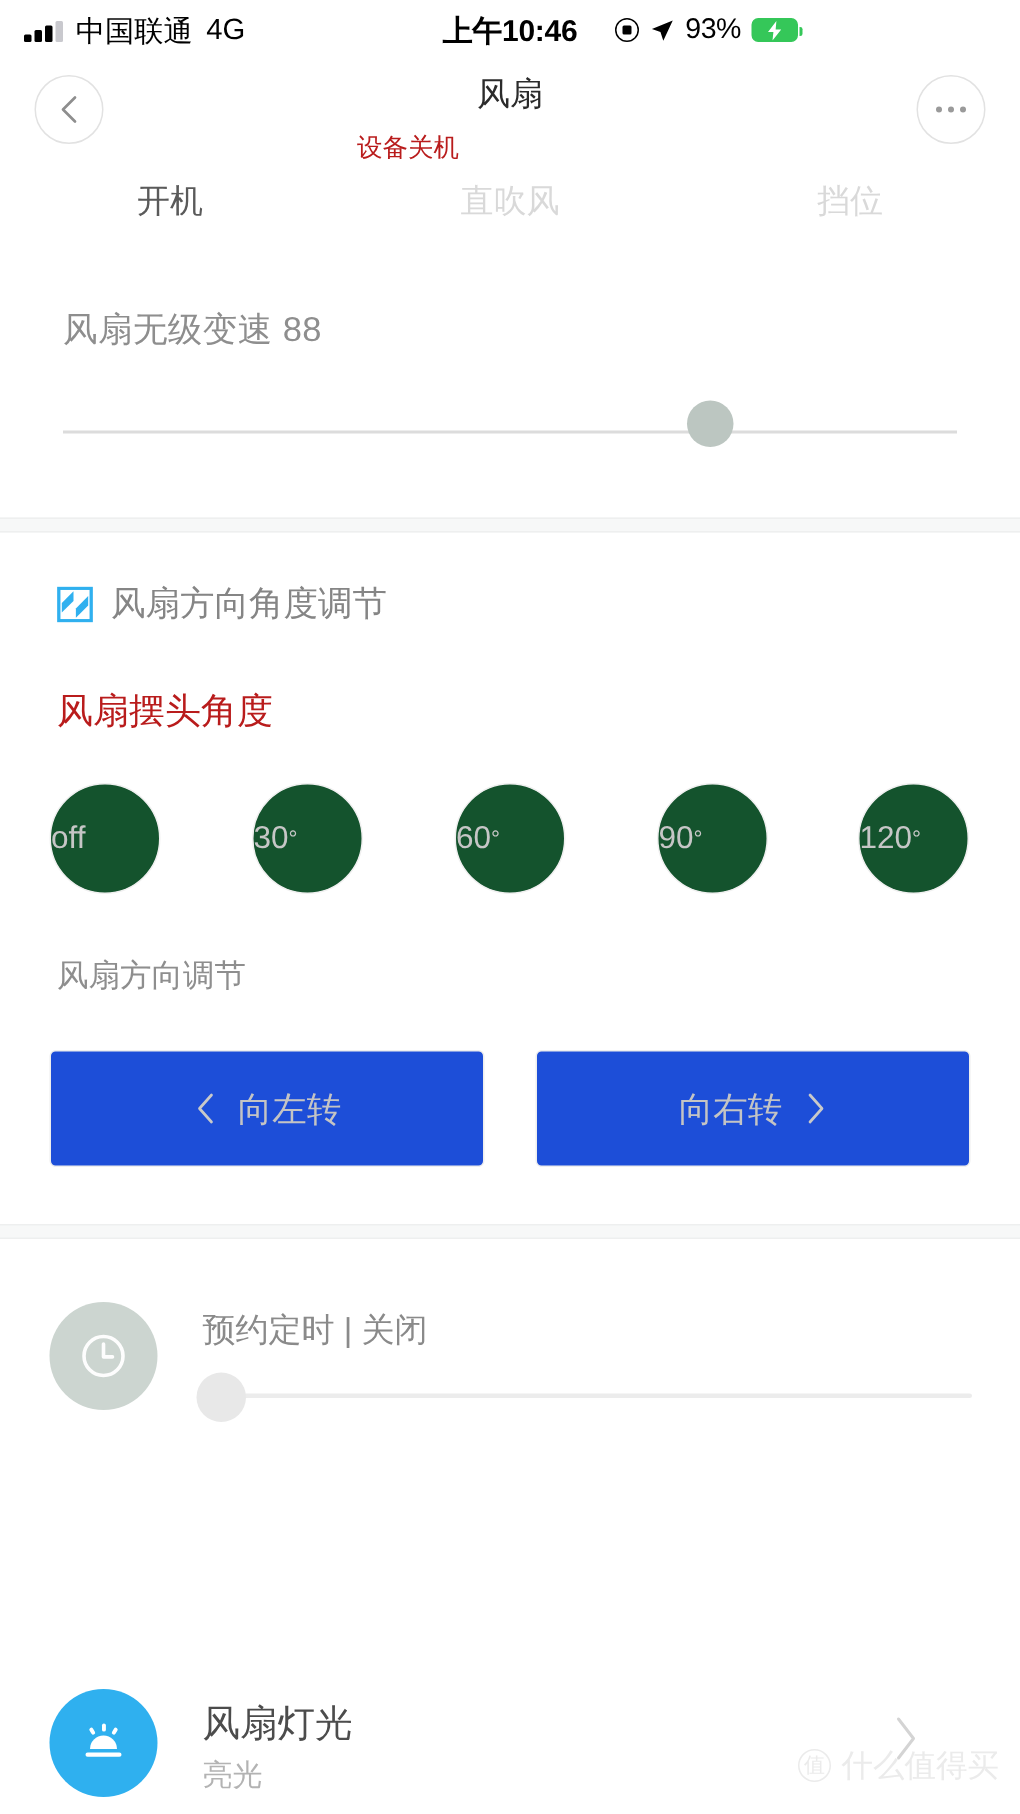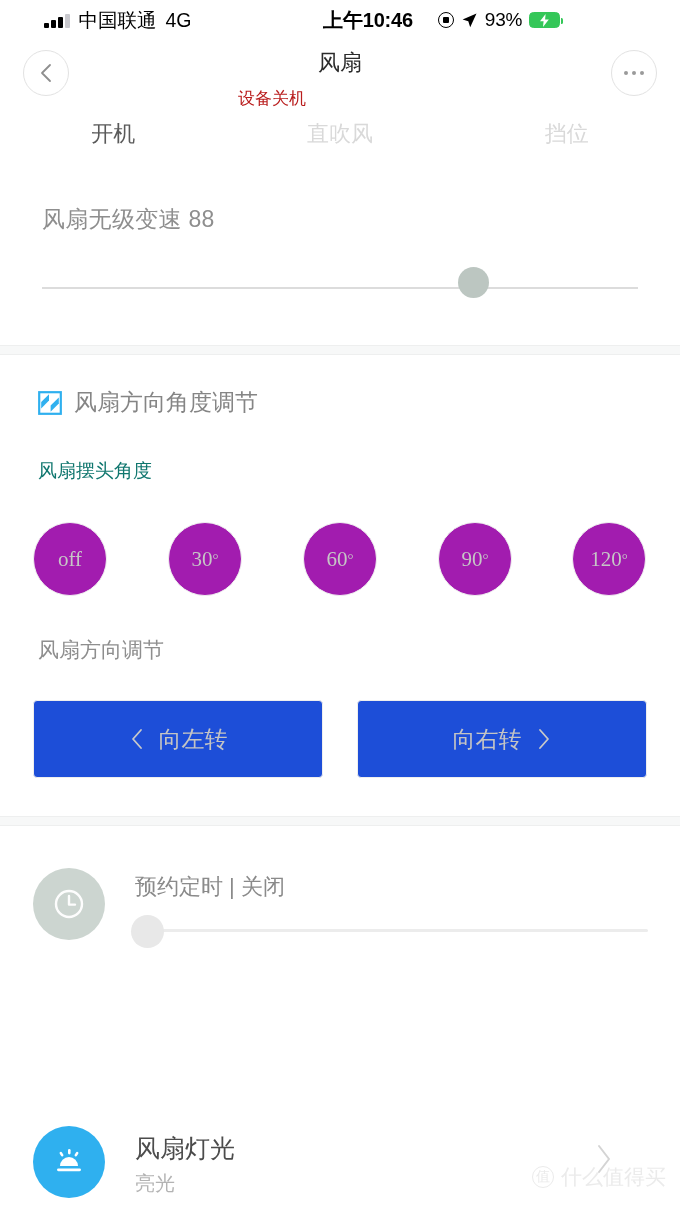--- a/index.html
+++ b/index.html
@@ -9,21 +9,21 @@
     background: #ffffff;
     font-family: "Liberation Sans", "DejaVu Sans", sans-serif;
     overflow: hidden;
     -webkit-font-smoothing: antialiased;
   }
   #screen { position: relative; width: 680px; height: 1209px; background:#fff; }
 
   
   .statusbar {
     position: absolute; left:0; top:0; width:544px; height:40px;
-    display:flex; align-items:center; color:#000;margin-left:28px;
+    display:flex; align-items:center; color:#000;
   }
   .sb-left { position:absolute; left:16px; top:0; height:40px; display:flex; align-items:center; gap:9px; }
   .sig { display:flex; align-items:flex-end; gap:2.5px; height:15px; }
   .sig i { display:block; width:4.5px; background:#000; border-radius:1px; }
   .sig i:nth-child(1){ height:5px; }
   .sig i:nth-child(2){ height:8px; }
   .sig i:nth-child(3){ height:11px; }
   .sig i:nth-child(4){ height:14px; background:#c9c9ce; }
   .carrier { font-size:19.5px; letter-spacing:0px; color:#000; }
   .net { font-size:19.5px; color:#000; }
@@ -93,28 +93,28 @@
              border-top:1px solid #eeefef; border-bottom:1px solid #eeefef; }
   .divider.d1 { top:345px; }
   .divider.d2 { top:816px; }
 
   
   .dir-section { position:absolute; left:0; top:370px; width:680px; }
   .sec-head { position:absolute; left:38px; top:17px; display:flex; align-items:center; gap:12px; }
   .stripe-icon { width:24px; height:24px; position:relative; }
   .sec-head-text { font-size:23px; color:#858585; }
 
-  .blue-link { position:absolute; left:38px; top:88px; font-size:19px; color:#0f766e; }
+  .blue-link { position:absolute; left:38px; top:88px; font-size:24px; color:#b91c1c; }
 
   .circle-row { position:absolute; left:0; top:152px; width:680px; height:82px; }
   .circ {
     position:absolute; width:74px; height:74px; border-radius:50%;
-    border:1.5px solid #f0f0f0; background:#a21caf;
-    display:flex; align-items:center; justify-content:center;
-    font-size:21px; color:#c6c6c6;font-family:Liberation Serif, serif;
+    border:1.5px solid #f0f0f0; background:#14532d;
+    display:flex; align-items:center; justify-content:flex-start;
+    font-size:21px; color:#c6c6c6;
   }
   .circ .deg { font-size:15px; vertical-align:super; line-height:1; }
   .c0{ left:33px; } .c1{ left:168px; } .c2{ left:303px; } .c3{ left:438px; } .c4{ left:572px; }
 
   .dir-label { position:absolute; left:38px; top:266px; font-size:21px; color:#8e8e8e; }
 
   .dir-btns { position:absolute; left:0; top:330px; width:680px; height:78px; }
   .dirbtn {
     position:absolute; width:290px; height:78px;
     border:1px solid #eeeeee; border-radius:4px; background:#1d4ed8;

